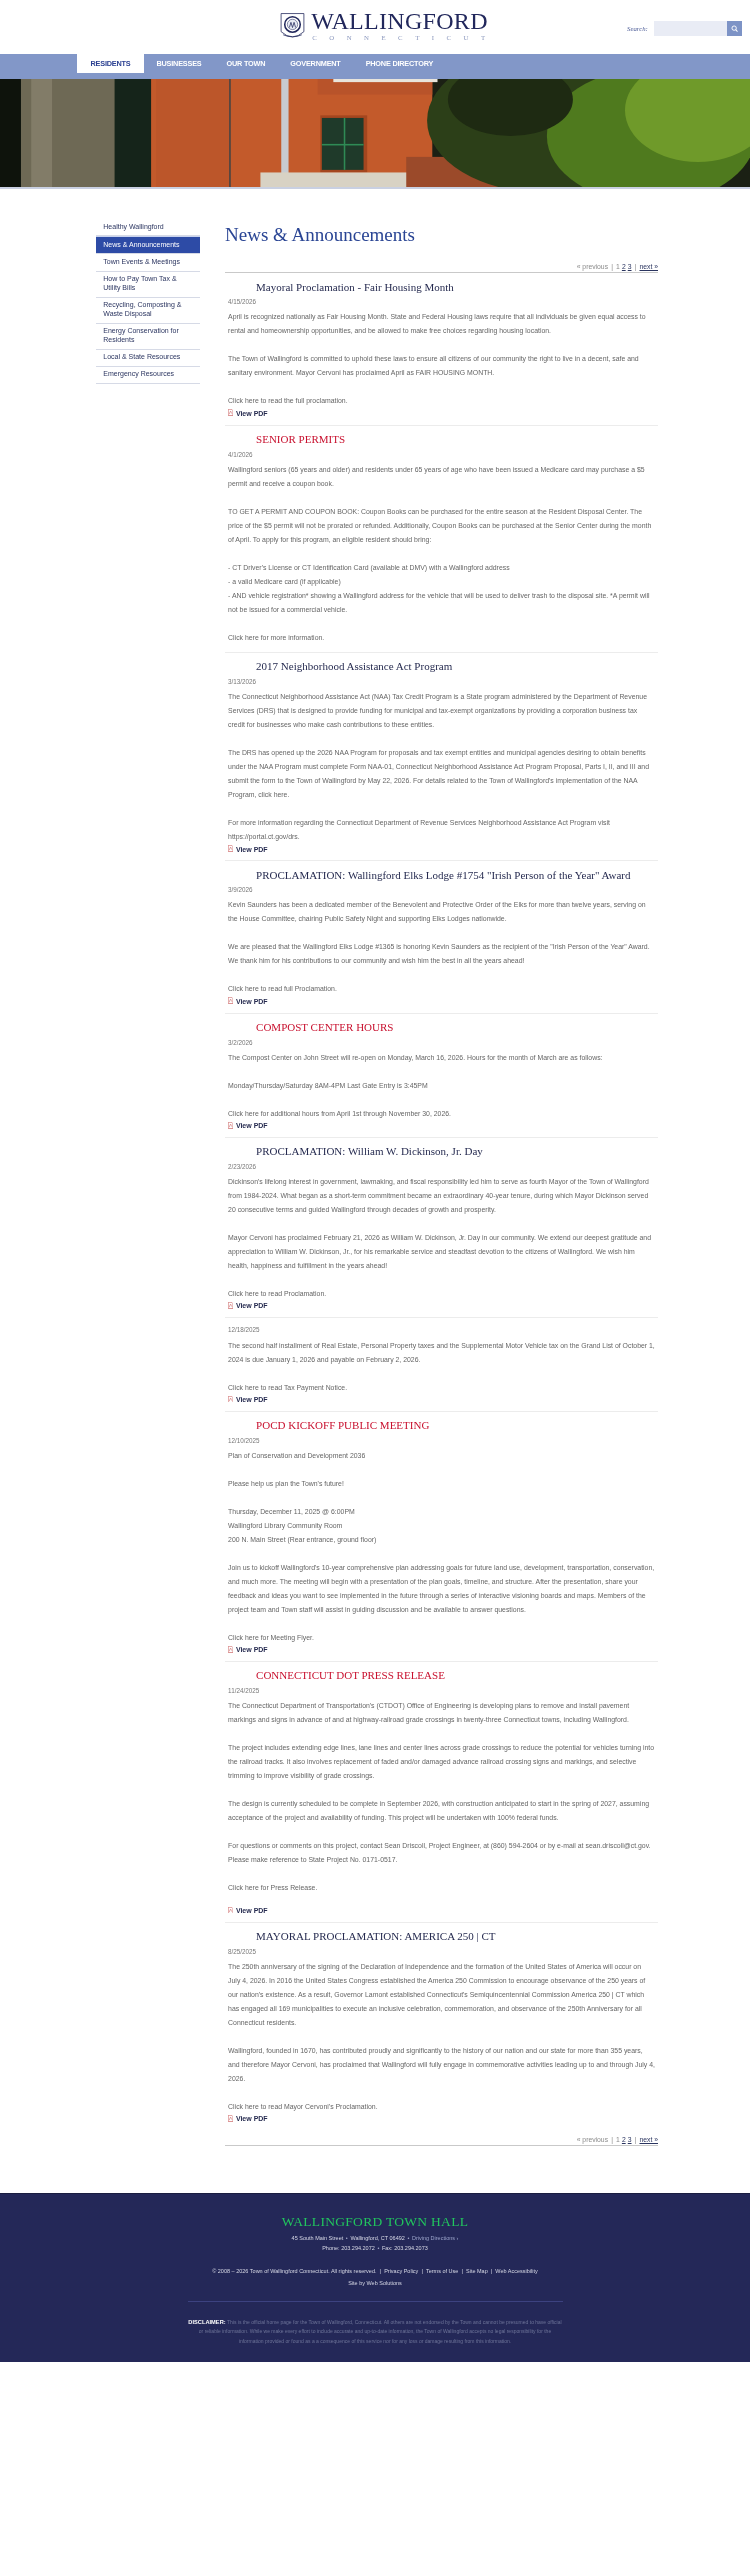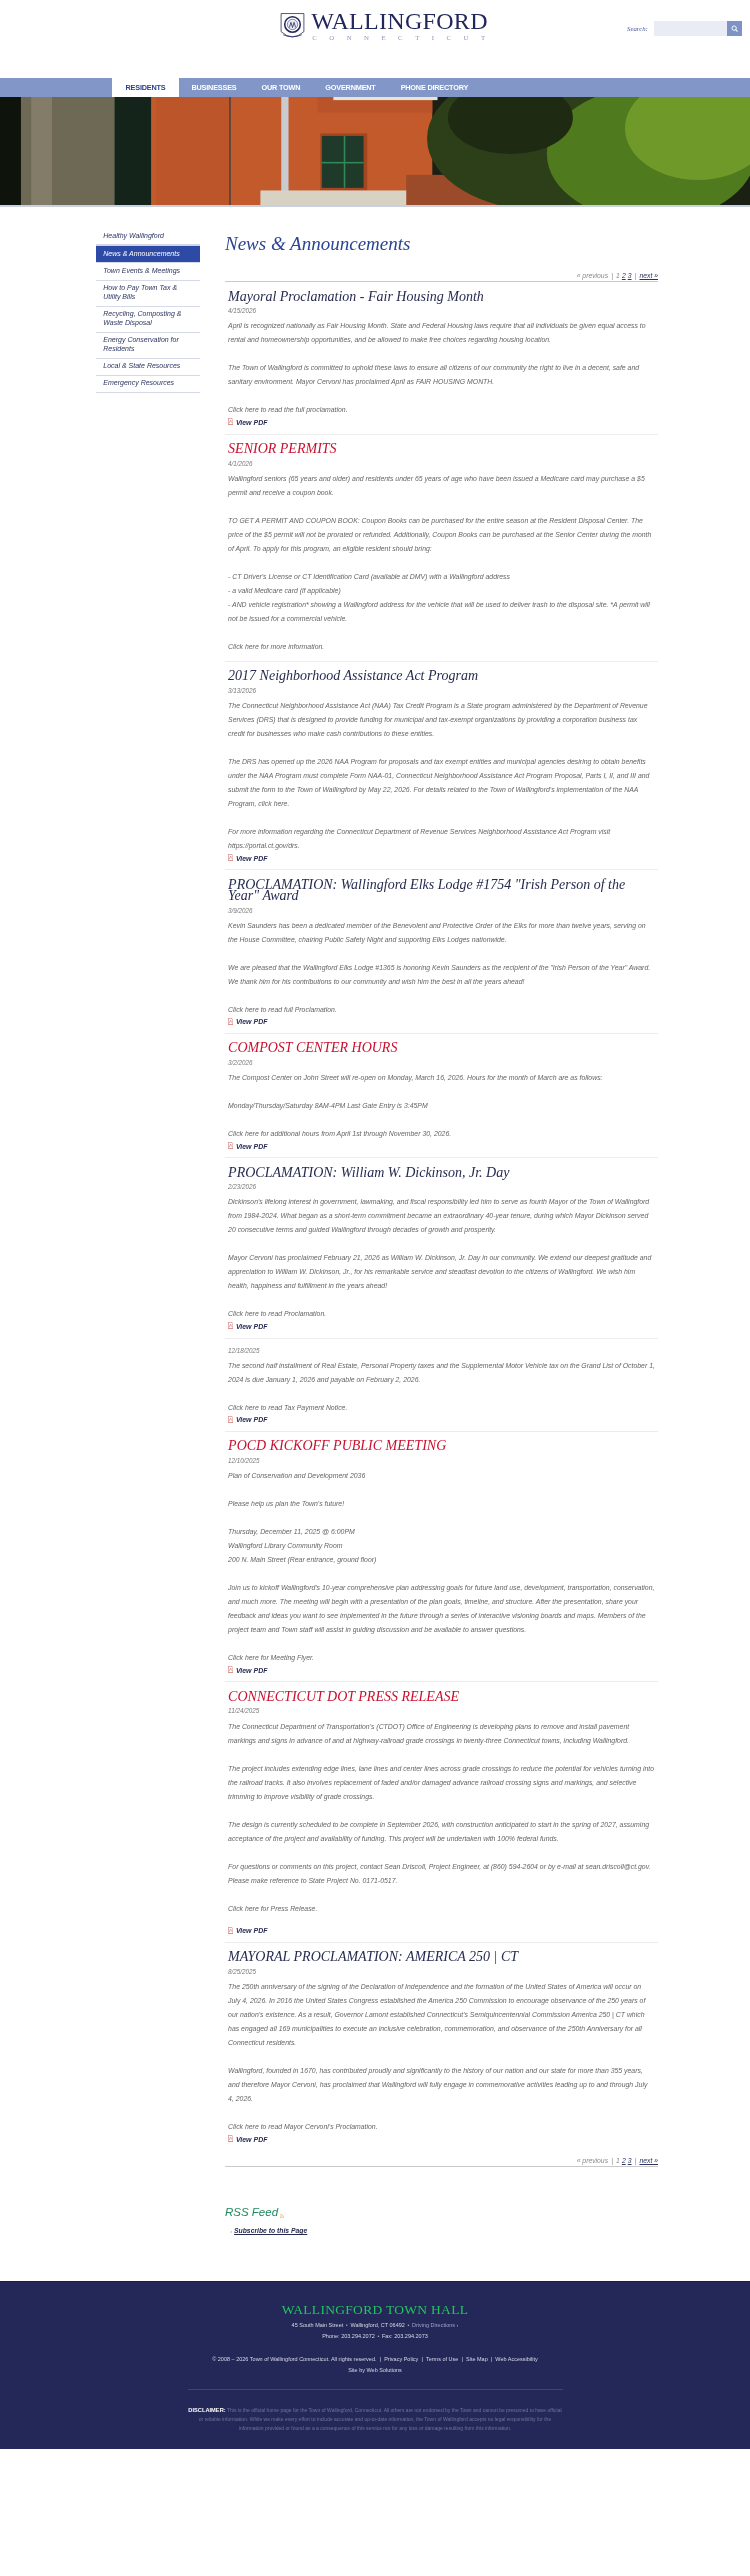--- a/index.html
+++ b/index.html
@@ -12,44 +12,44 @@
     .seal { width: 27px; height: 29px; }
     .logo-text { display: flex; flex-direction: column; }
     .logo-title { font-family: "Liberation Serif", serif; font-size: 24px; color: #22285c; letter-spacing: 0.3px; line-height: 23px; }
     .logo-sub { font-family: "Liberation Serif", serif; font-size: 6.8px; color: #8a97bd; letter-spacing: 12.5px; line-height: 9.4px; padding-left: 1px; }
     .search { position: absolute; left: 627px; top: 21px; display: flex; align-items: center; }
     .search-label { font-family: "Liberation Serif", serif; font-style: italic; font-size: 6.8px; color: #4a5a96; margin-right: 6.3px; }
     .search-input { width: 73px; height: 14.6px; border: none; background: #e9ecf5; }
     .search-btn { width: 15px; height: 14.6px; background: #7d93c6; display: flex; align-items: center; justify-content: center; cursor: pointer; }
 
     
-    .nav { height: 19px; background: #8297c8; display: flex; padding-left: 112px; margin-top: 24px; }
+    .nav { height: 25px; background: #8297c8; display: flex; padding-left: 77px; }
     .nav-item { height: 19px; padding: 0 12.5px; display: flex; align-items: center; font-size: 7.3px; font-weight: bold; color: #fff; letter-spacing: -0.2px; cursor: pointer; }
     .nav-item.active { background: #fff; color: #2c4192; padding: 0 13.5px; }
 
     
     .hero { height: 108px; position: relative; overflow: hidden; background: #c4592a; }
     .hero .sky { position: absolute; left: 0; top: 0; width: 100%; height: 100%; }
     .hero-bottom { height: 2.1px; background: #c9d0e2; }
 
     
-    .wrap { display: flex; padding-top: 17px; font-style: italic; }
+    .wrap { display: flex; padding-top: 26px; }
     .sidebar { width: 104px; margin-left: 96px; margin-top: 4.2px; }
     .side-item { display: block; padding: 3.6px 7.3px; font-size: 7px; color: #2b3560; border-bottom: 0.5px solid #d6dae6; line-height: 8.9px; cursor: pointer; }
     .side-item.active { background: #2d4ba6; color: #fff; border-top: 1px solid #c9d3ee; }
     .main { width: 433px; margin-left: 25px; }
     .page-title { font-family: "Liberation Serif", serif; font-size: 19px; color: #2a4594; font-weight: normal; margin-top: 9.4px; line-height: 22px; }
 
     .pager { display: flex; justify-content: flex-end; align-items: center; font-size: 6.8px; color: #8a8a8a; gap: 2.1px; padding: 6.3px 0 2.1px 0; border-bottom: 1px solid #c9c9c9; }
     .pager .sep { color: #8a8a8a; margin: 0 1px; }
     .pager .pg-link { color: #2b3560; text-decoration: underline; }
     .pager .current { color: #8a8a8a; }
 
     .article { padding: 8.3px 3.1px 7.3px 3.1px; border-bottom: 0.5px solid #ececec; }
-    .art-title { font-family: "Liberation Serif", serif; font-size: 14px; color: #262b50; line-height: 11.5px; margin-bottom: 5.2px; }
+    .art-title { font-family: "Liberation Serif", serif; font-size: 11px; color: #262b50; line-height: 11.5px; margin-bottom: 5.2px; margin-left: 28px; }
     .art-title.red { color: #c8102e; }
     .art-date { font-size: 6.3px; color: #777; margin-bottom: 5.2px; }
     .art-body p { font-size: 6.9px; line-height: 14px; color: #656565; }
     .art-body p.gap { margin-top: 14px; }
     .pdf { display: flex; align-items: center; gap: 2.6px; margin-top: 1px; font-size: 7px; font-weight: bold; color: #262b50; cursor: pointer; }
     .pdf.spaced { margin-top: 11.5px; }
 
     .rss { margin-top: 39px; }
     .rss-title { font-size: 11.5px; color: #1f8a5f; display: flex; align-items: flex-end; gap: 2.1px; }
     .rss-sub { margin-top: 9.4px; margin-left: 5.2px; font-size: 6.8px; color: #262b50; display: flex; align-items: center; gap: 2.1px; }
@@ -324,34 +324,20 @@
     <div class="pager" style="border-bottom:1px solid #c9c9c9;">
       <span>« previous</span>
       <span class="sep">|</span>
       <span class="current">1</span>
       <a class="pg-link">2</a>
       <a class="pg-link">3</a>
       <span class="sep">|</span>
       <a class="pg-link">next »</a>
     </div>
 
-    <div class="rss">
-      <div class="rss-title">
-        <span>RSS Feed</span>
-        <svg width="4.2" height="4.2" viewBox="0 0 8 8">
-          <circle cx="1.3" cy="6.7" r="1.2" fill="#f0a030"></circle>
-          <path d="M0.5 3.5 A4 4 0 0 1 4.5 7.5" stroke="#f0a030" stroke-width="1.1" fill="none"></path>
-          <path d="M0.5 0.8 A6.7 6.7 0 0 1 7.2 7.5" stroke="#f0a030" stroke-width="1.1" fill="none"></path>
-        </svg>
-      </div>
-      <div class="rss-sub">
-        <span style="font-size:5.2px;color:#666;">›</span>
-        <a>Subscribe to this Page</a>
-      </div>
-    </div>
   </div>
 </div>
 
 <div class="footer">
   <div class="foot-title">WALLINGFORD TOWN HALL</div>
   <div class="foot-line">
     <span>45 South Main Street</span><span class="dot">•</span><span>Wallingford, CT 06492</span><span class="dot">•</span><a class="muted">Driving Directions ›</a>
   </div>
   <div class="foot-line">
     <span>Phone: 203.294.2072</span><span class="dot">•</span><span>Fax: 203.294.2073</span>

